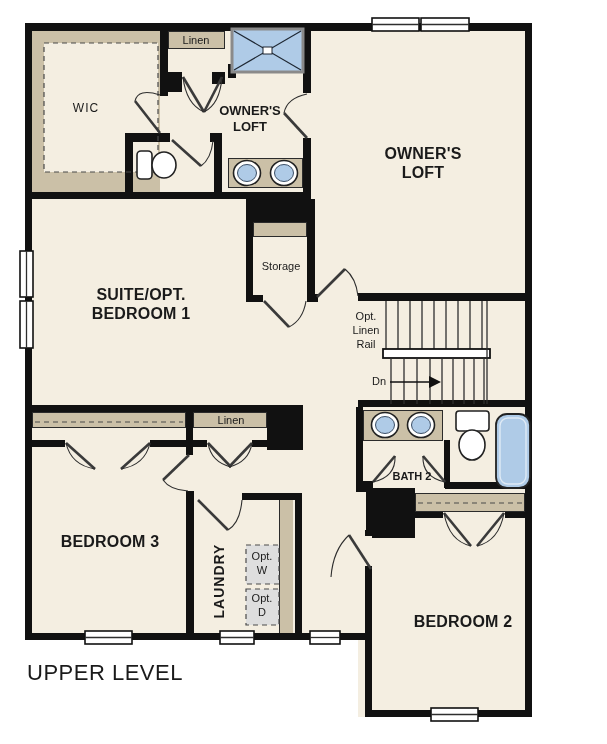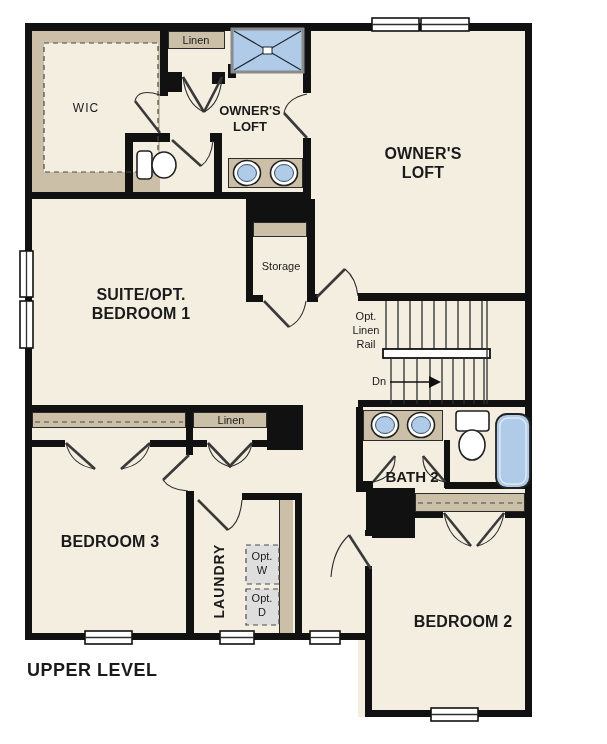--- a/index.html
+++ b/index.html
@@ -19,21 +19,21 @@
   .tans{position:absolute;left:0;top:0;z-index:2;width:100%;height:100%;}
   .floors{position:absolute;left:0;top:0;z-index:1;width:100%;height:100%;}
   .labels{position:absolute;left:0;top:0;z-index:8;width:100%;height:100%;}
   .lbl{position:absolute;transform:translate(-50%,-50%);font-weight:700;white-space:nowrap;
        text-align:center;color:var(--ink);}
   .lbl span{display:block;}
   .sm{font-weight:400;font-size:11px;line-height:14px;}
   .room{font-size:16px;line-height:19px;letter-spacing:.2px;}
   .bath{font-size:13px;line-height:16px;}
   .rot{transform:translate(-50%,-50%) rotate(-90deg);}
-  .title{position:absolute;transform:none;font-size:18px;letter-spacing:.5px;font-weight:700;}
+  .title{position:absolute;transform:none;font-size:22px;letter-spacing:.5px;font-weight:400;}
   .dash{stroke:#4a4a4a;stroke-width:1.2;stroke-dasharray:5 4;fill:none;}
   .leaf{stroke:#3a3a3a;stroke-width:2.6;}
   .arc{stroke:#2e2e2e;stroke-width:1.1;fill:none;}
   .thin{stroke:#2e2e2e;stroke-width:1.3;}
   .fix{fill:#ffffff;stroke:#222222;stroke-width:1.6;}
   .win{fill:#ffffff;stroke:#111111;stroke-width:1.6;}
 </style>
 </head>
 <body>
 
@@ -290,18 +290,18 @@
     <div class="lbl room" style="left:110px;top:541px;">BEDROOM 3</div>
     <div class="lbl rot" style="left:219px;top:581px;font-size:14px;letter-spacing:1px;">LAUNDRY</div>
     <div class="lbl sm" style="left:262px;top:563px;">
       <span>Opt.</span>
       <span>W</span>
     </div>
     <div class="lbl sm" style="left:262px;top:605px;">
       <span>Opt.</span>
       <span>D</span>
     </div>
-    <div class="lbl" style="left:412px;top:476px;font-size:15px;">BATH 2</div>
+    <div class="lbl" style="left:412px;top:476px;font-size:11px;">BATH 2</div>
     <div class="lbl room" style="left:463px;top:621px;">BEDROOM 2</div>
     <div class="lbl title" style="left:27px;top:660px;">UPPER LEVEL</div>
   </div>
 
 </div>
 
 </body></html>

